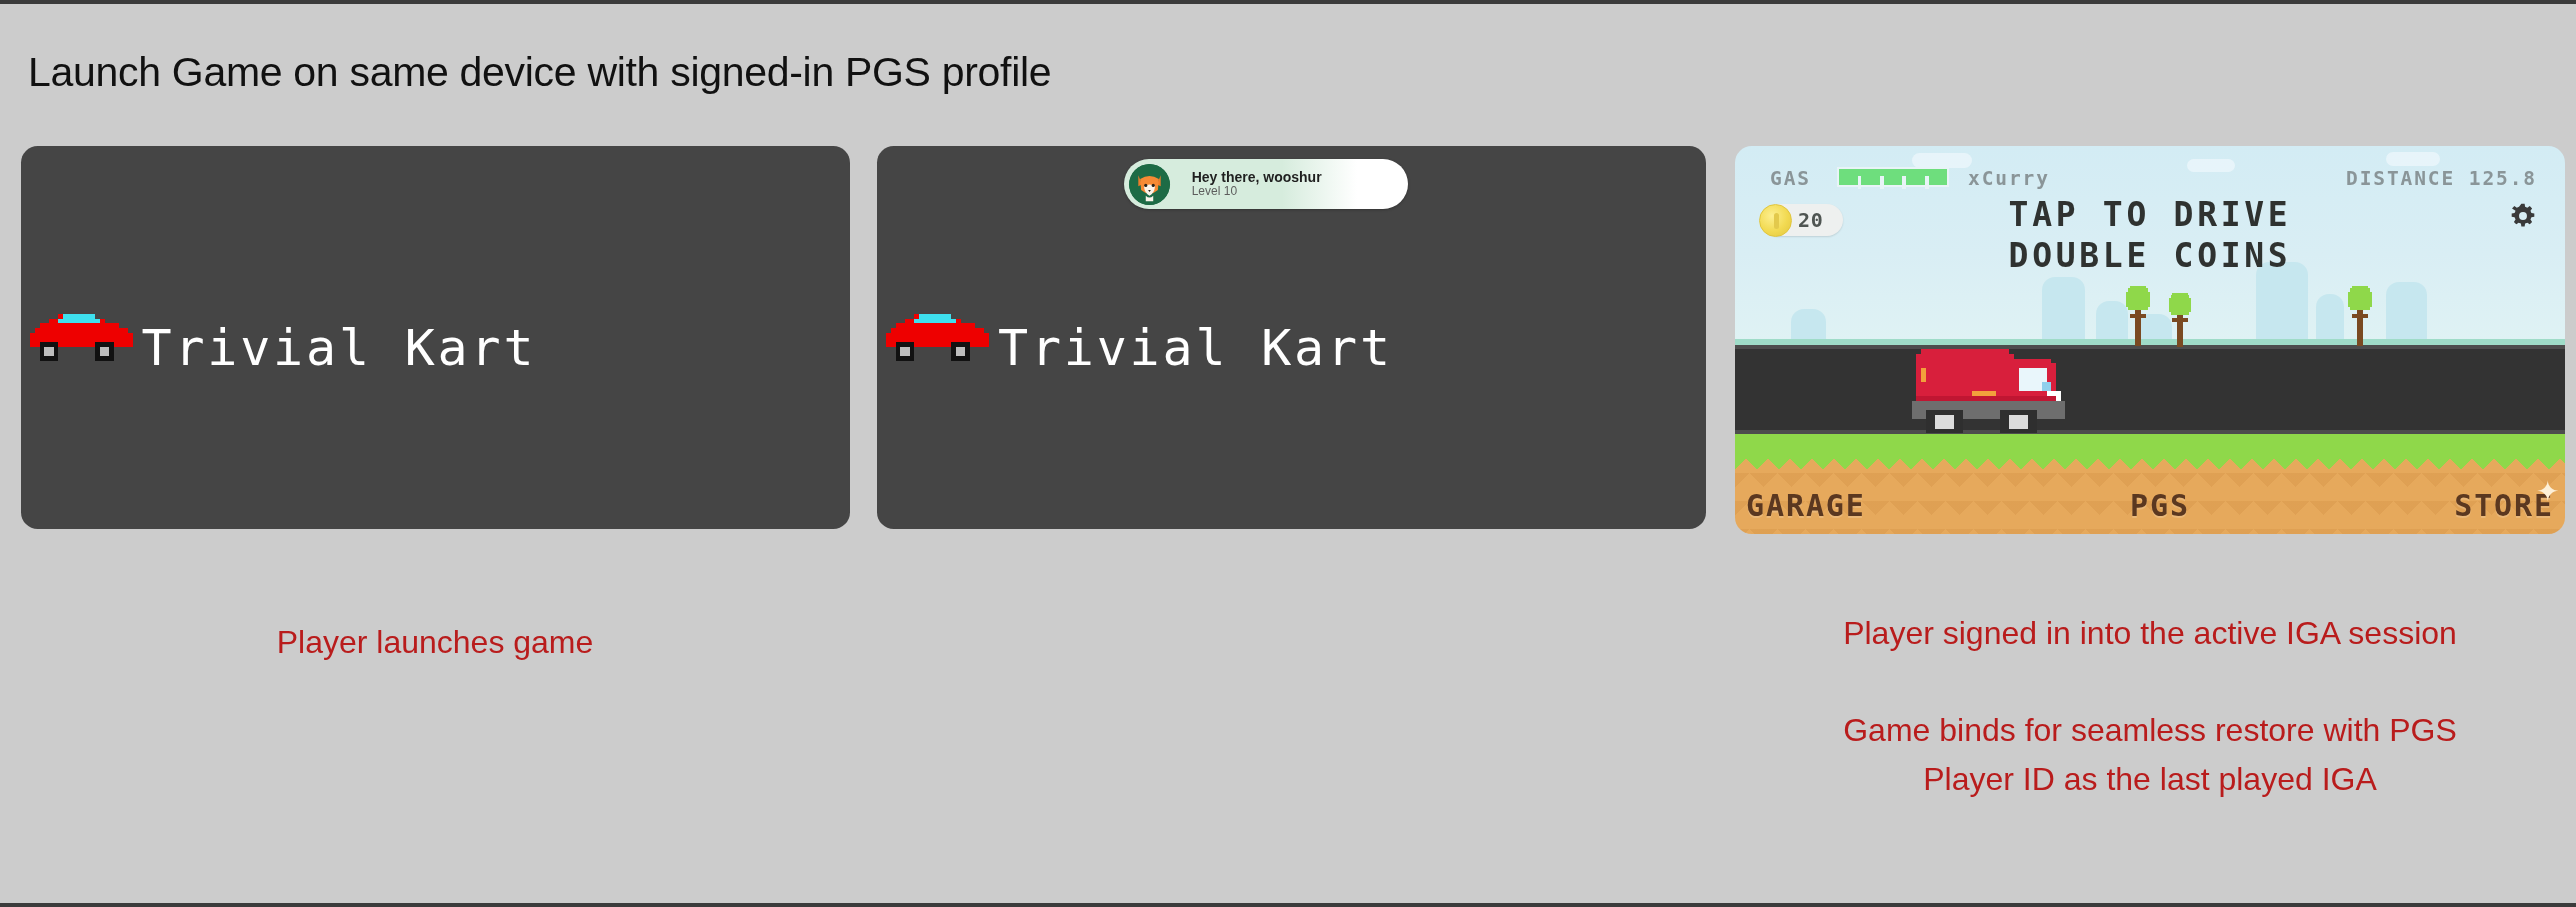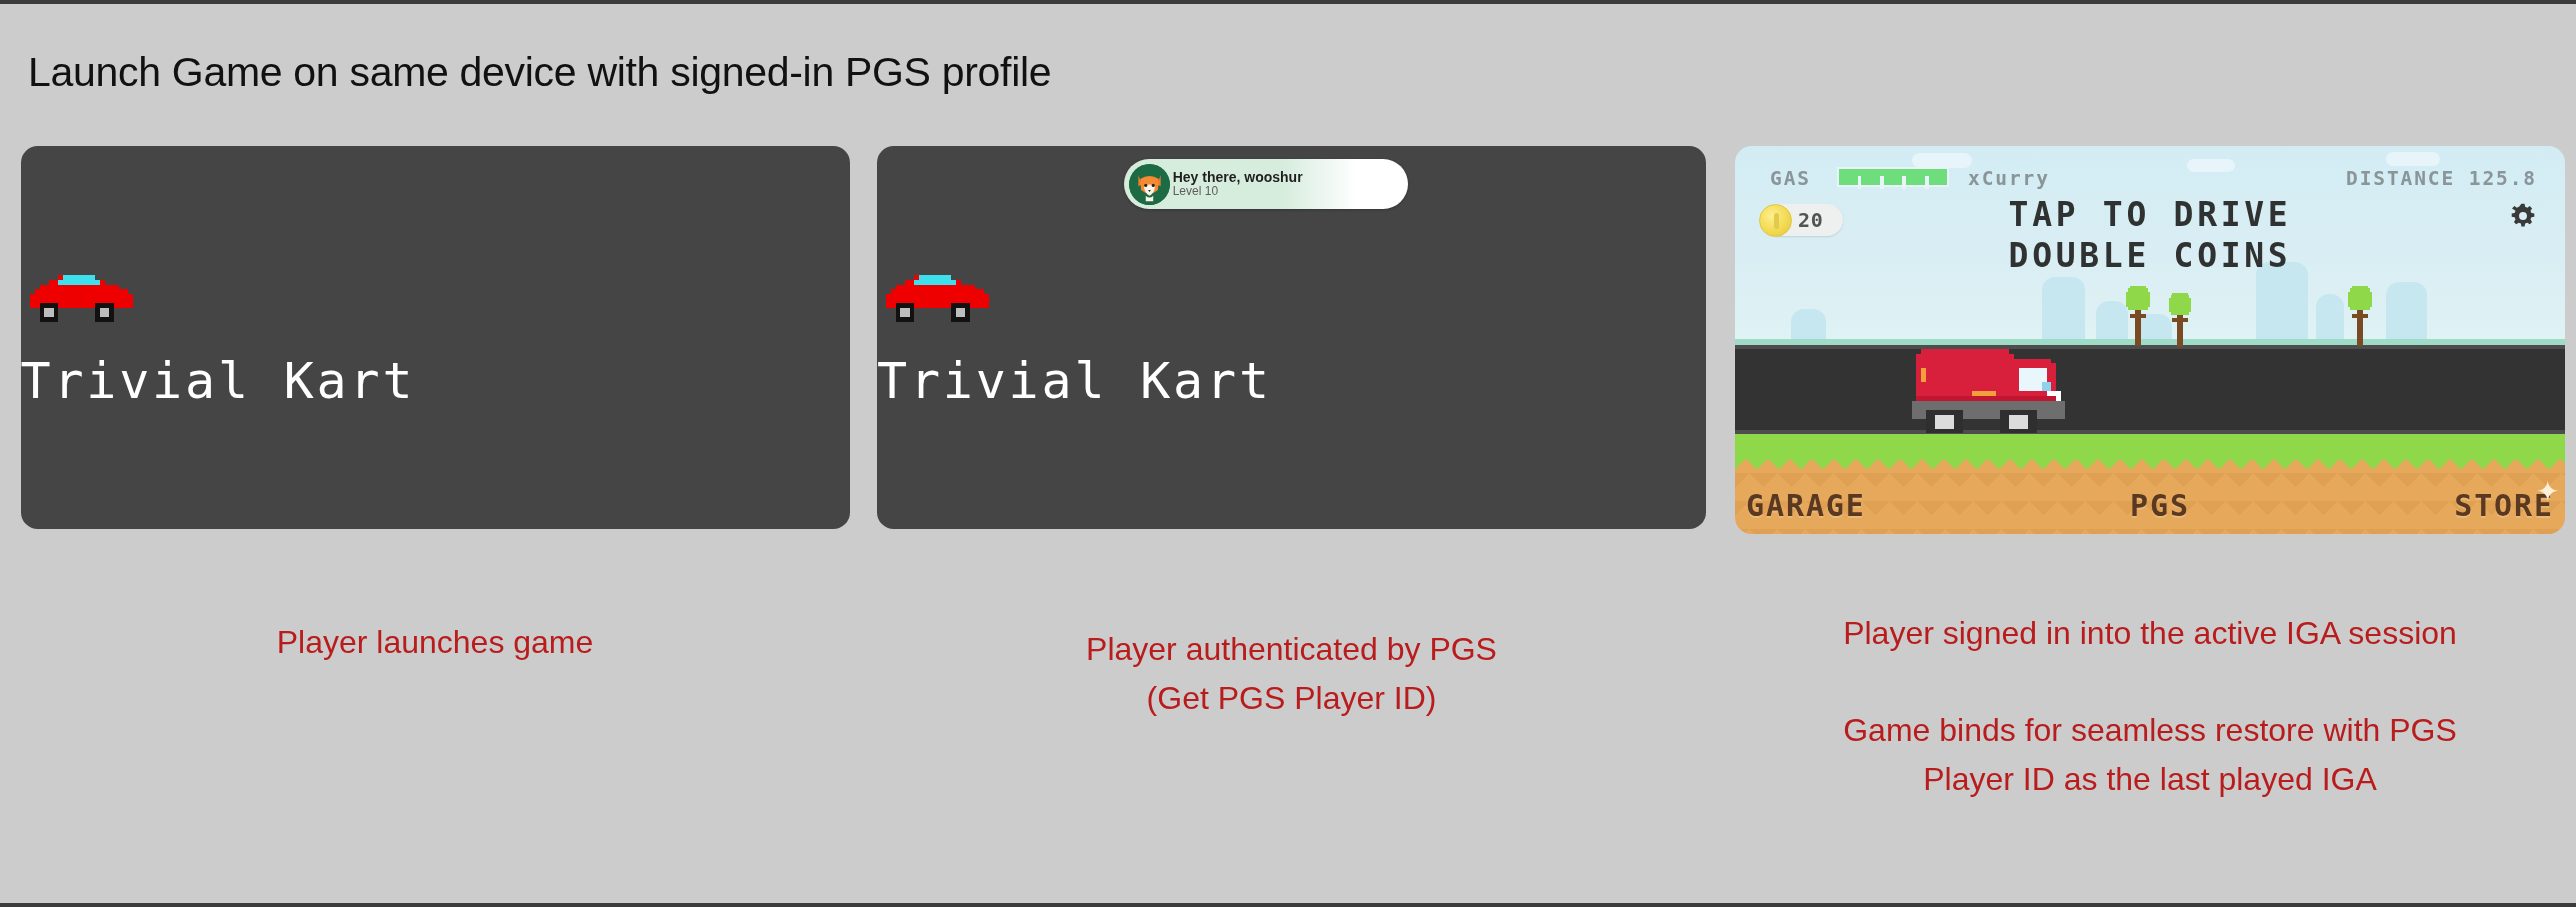--- a/index.html
+++ b/index.html
@@ -45,21 +45,22 @@
   #card-2 { left: 877px;  top: 142px; width: 829px;  height: 383px; }
   #card-3 { left: 1735px; top: 142px; width: 830px;  height: 388px; }
 
   
   .splash-inner {
     position: absolute;
     left: 0; right: 0;
     top: 50%;
     transform: translateY(-50%);
     display: flex;
-    flex-direction: column;
+    flex-direction: row;
+    align-items: center;
   }
   .splash-car { width: 121px; height: 67px; display:block; }
   .splash-title {
     margin-top: 20.5px;
     font-family: "DejaVu Sans Mono", monospace;
     font-size: 50px;
     letter-spacing: 2.8px;
     color: #ffffff;
     white-space: nowrap;
   }
@@ -80,21 +81,21 @@
   #pgs-avatar {
     width: 41px; height: 41px;
     margin-left: 4.7px;
     border-radius: 50%;
     background: #1d6b45;
     flex: none;
     overflow: hidden;
     position: relative;
   }
   .toast-text {
-    margin-left: 3px;
+    margin-left: 22px;
     display: flex;
     flex-direction: column;
     justify-content: center;
     line-height: 1.15;
   }
   #toast-greeting {
     font-size: 14px;
     font-weight: bold;
     color: #1f1f1f;
     white-space: nowrap;
@@ -480,21 +481,19 @@
 
     <div id="game-nav">
       <div class="nav-item">GARAGE</div>
       <div class="nav-item">PGS</div>
       <div class="nav-item">STORE</div>
     </div>
     <div id="nav-sparkle">✦</div>
   </div>
 
   <div class="caption" id="caption-1">Player launches game</div>
-  <div class="caption" id="caption-2">Player authenticated by PGS
-(Get PGS Player ID)</div>
   <div class="caption" id="caption-3">Player signed in into the active IGA session
 
 Game binds for seamless restore with PGS
 Player ID as the last played IGA</div>
 
 </div>
 
 
 </body></html>

